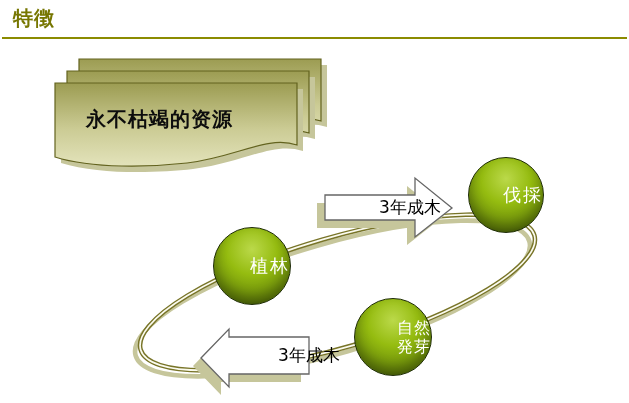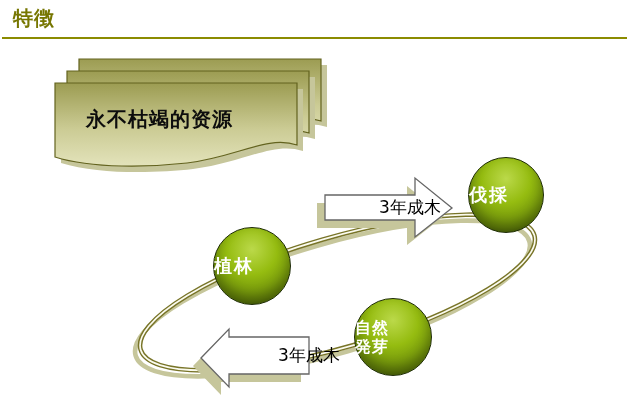--- a/index.html
+++ b/index.html
@@ -33,22 +33,22 @@
   
   .doc-text{
     position:absolute;left:56px;top:106px;width:207px;text-align:center;
     font-size:20px;font-weight:700;color:#0d0d0d;letter-spacing:1px;
   }
   .sphere{
     position:absolute;border-radius:50%;
     background:radial-gradient(circle at 50% 28%,#bbd94a 0%,#95bc10 38%,#68880a 76%,#31470a 100%);
     border:1px solid #1d2b05;
     box-shadow:inset 0 -7px 12px rgba(0,0,0,.28);
-    color:#ffffff;font-weight:700;
-    display:flex;flex-direction:column;align-items:flex-start;justify-content:center;
+    color:#ffffff;font-weight:400;
+    display:flex;flex-direction:column;align-items:flex-end;justify-content:center;
     text-align:center;
   }
   .sphere-lg{font-size:18px;letter-spacing:2px;}
   .sphere-sm{font-size:16px;line-height:1.2;letter-spacing:1px;}
   .arrow-label{
     position:absolute;display:flex;align-items:center;justify-content:center;
     font-size:17px;color:#000;white-space:nowrap;margin-left:40px;
   }
   .arrow-label-top{left:325px;top:195px;width:90px;height:25px;}
   .arrow-label-bottom{left:229px;top:337px;width:80px;height:37px;}

